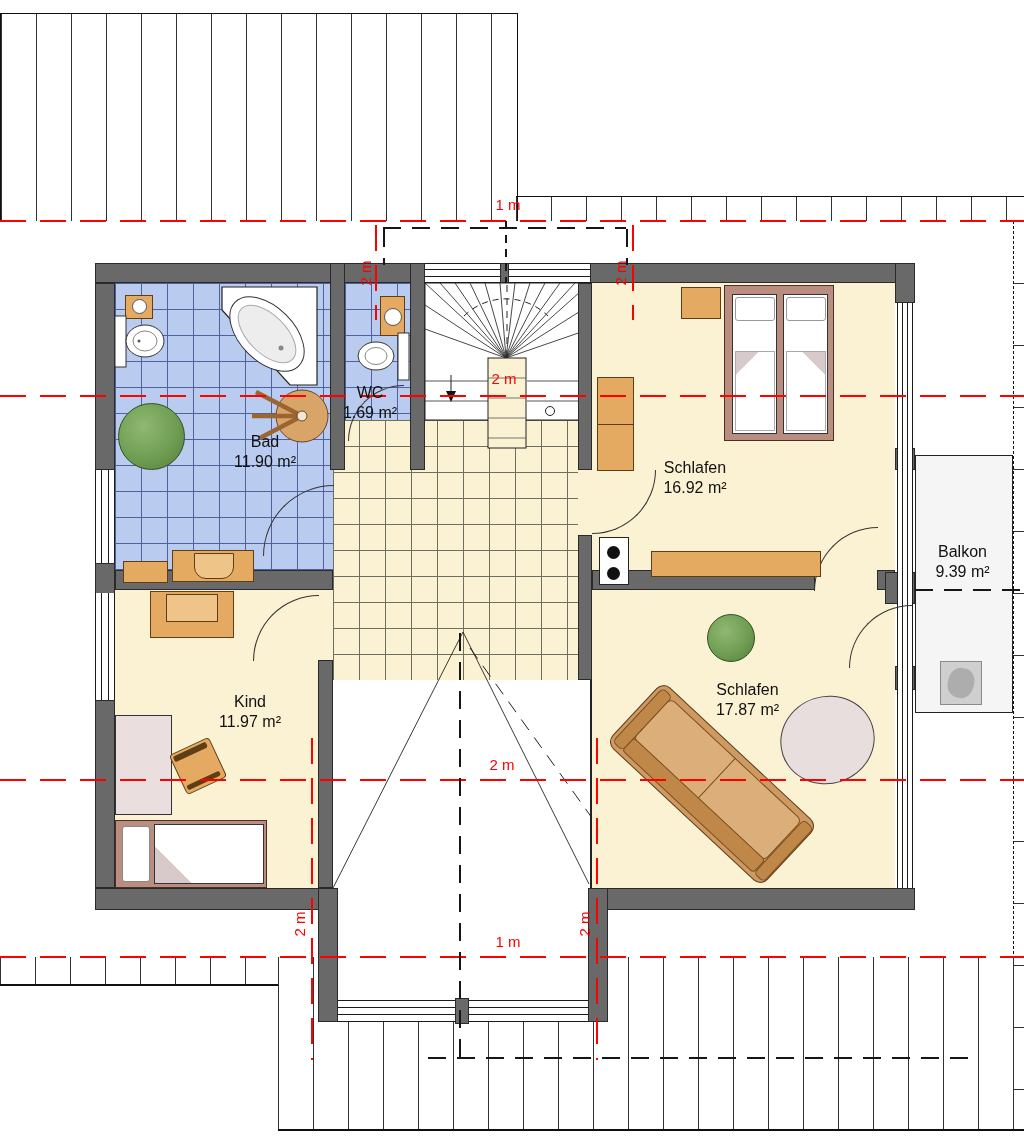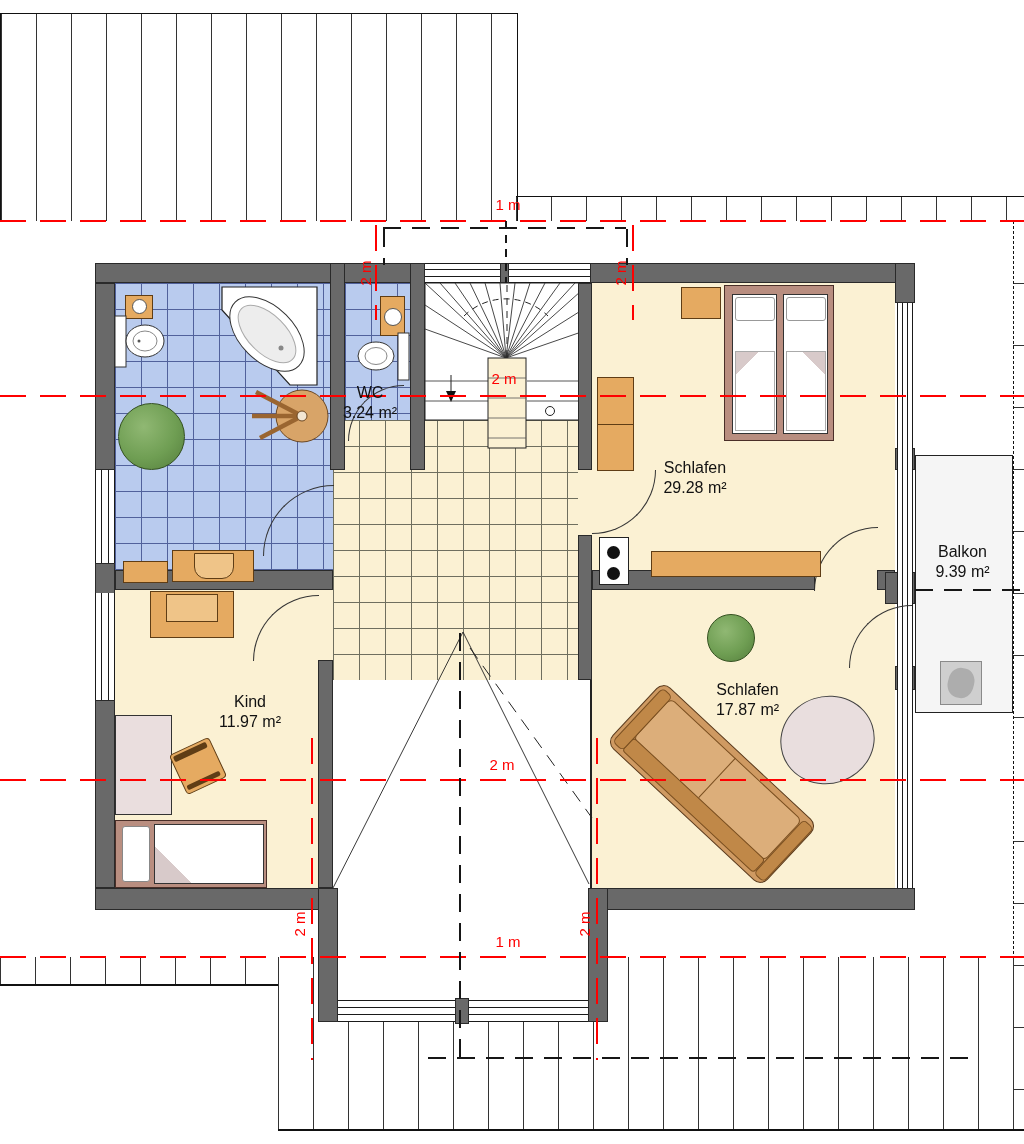--- a/index.html
+++ b/index.html
@@ -203,27 +203,31 @@
   <div class="rdv" style="left:596px;top:738px;height:322px;"></div>
 
   <div class="bdh" style="left:383px;top:227px;width:243px;"></div>
   <div class="bdv" style="left:383px;top:229px;height:36px;"></div>
   <div class="bdv" style="left:626px;top:229px;height:36px;"></div>
   <div class="bdv-s" style="left:505px;top:221px;height:62px;"></div>
   <div class="bdv" style="left:459px;top:633px;height:424px;"></div>
   <div class="bdh" style="left:428px;top:1057px;width:540px;"></div>
   <div class="bdh" style="left:915px;top:589px;width:109px;"></div>
 
+  <div class="room-label" style="left:200px;top:432px;width:130px;">
+    <div>Bad</div>
+    <div>11.90 m²</div>
+  </div>
   <div class="room-label" style="left:328px;top:383px;width:84px;">
     <div>WC</div>
-    <div>3.24 m²</div>
+    <div>1.69 m²</div>
   </div>
   <div class="room-label" style="left:625px;top:458px;width:140px;">
     <div>Schlafen</div>
-    <div>29.28 m²</div>
+    <div>16.92 m²</div>
   </div>
   <div class="room-label" style="left:185px;top:692px;width:130px;text-align:center;">
     <div>Kind</div>
     <div>11.97 m²</div>
   </div>
   <div class="room-label" style="left:680px;top:680px;width:135px;">
     <div>Schlafen</div>
     <div>17.87 m²</div>
   </div>
   <div class="room-label" style="left:905px;top:542px;width:115px;">

